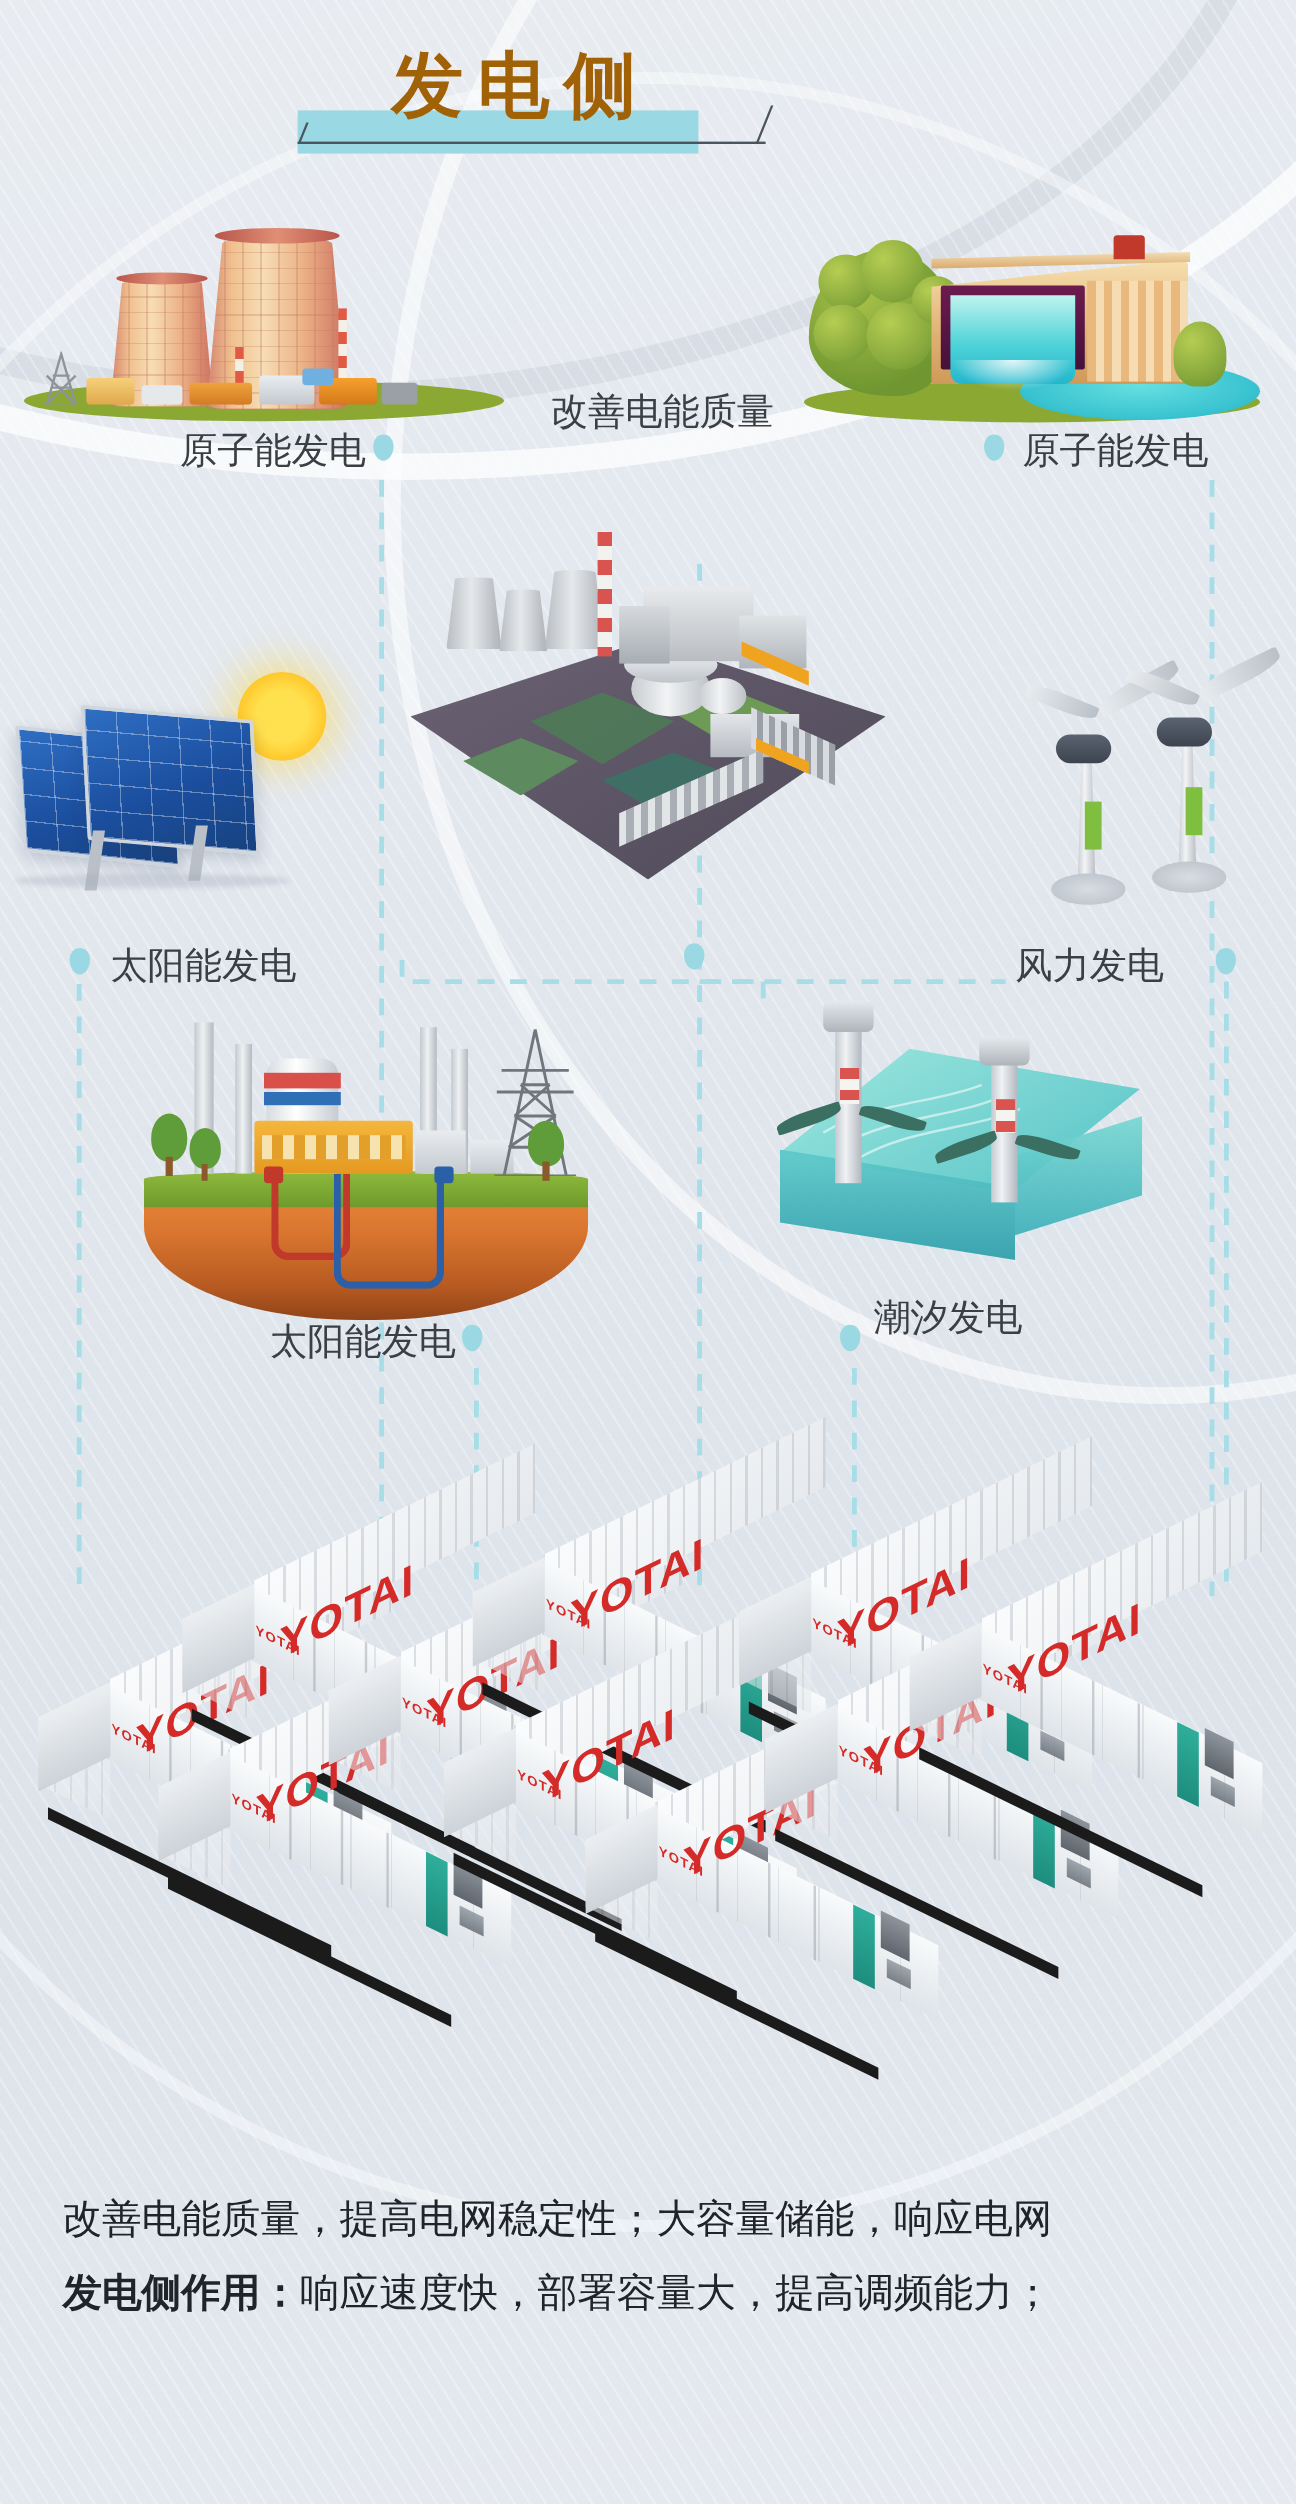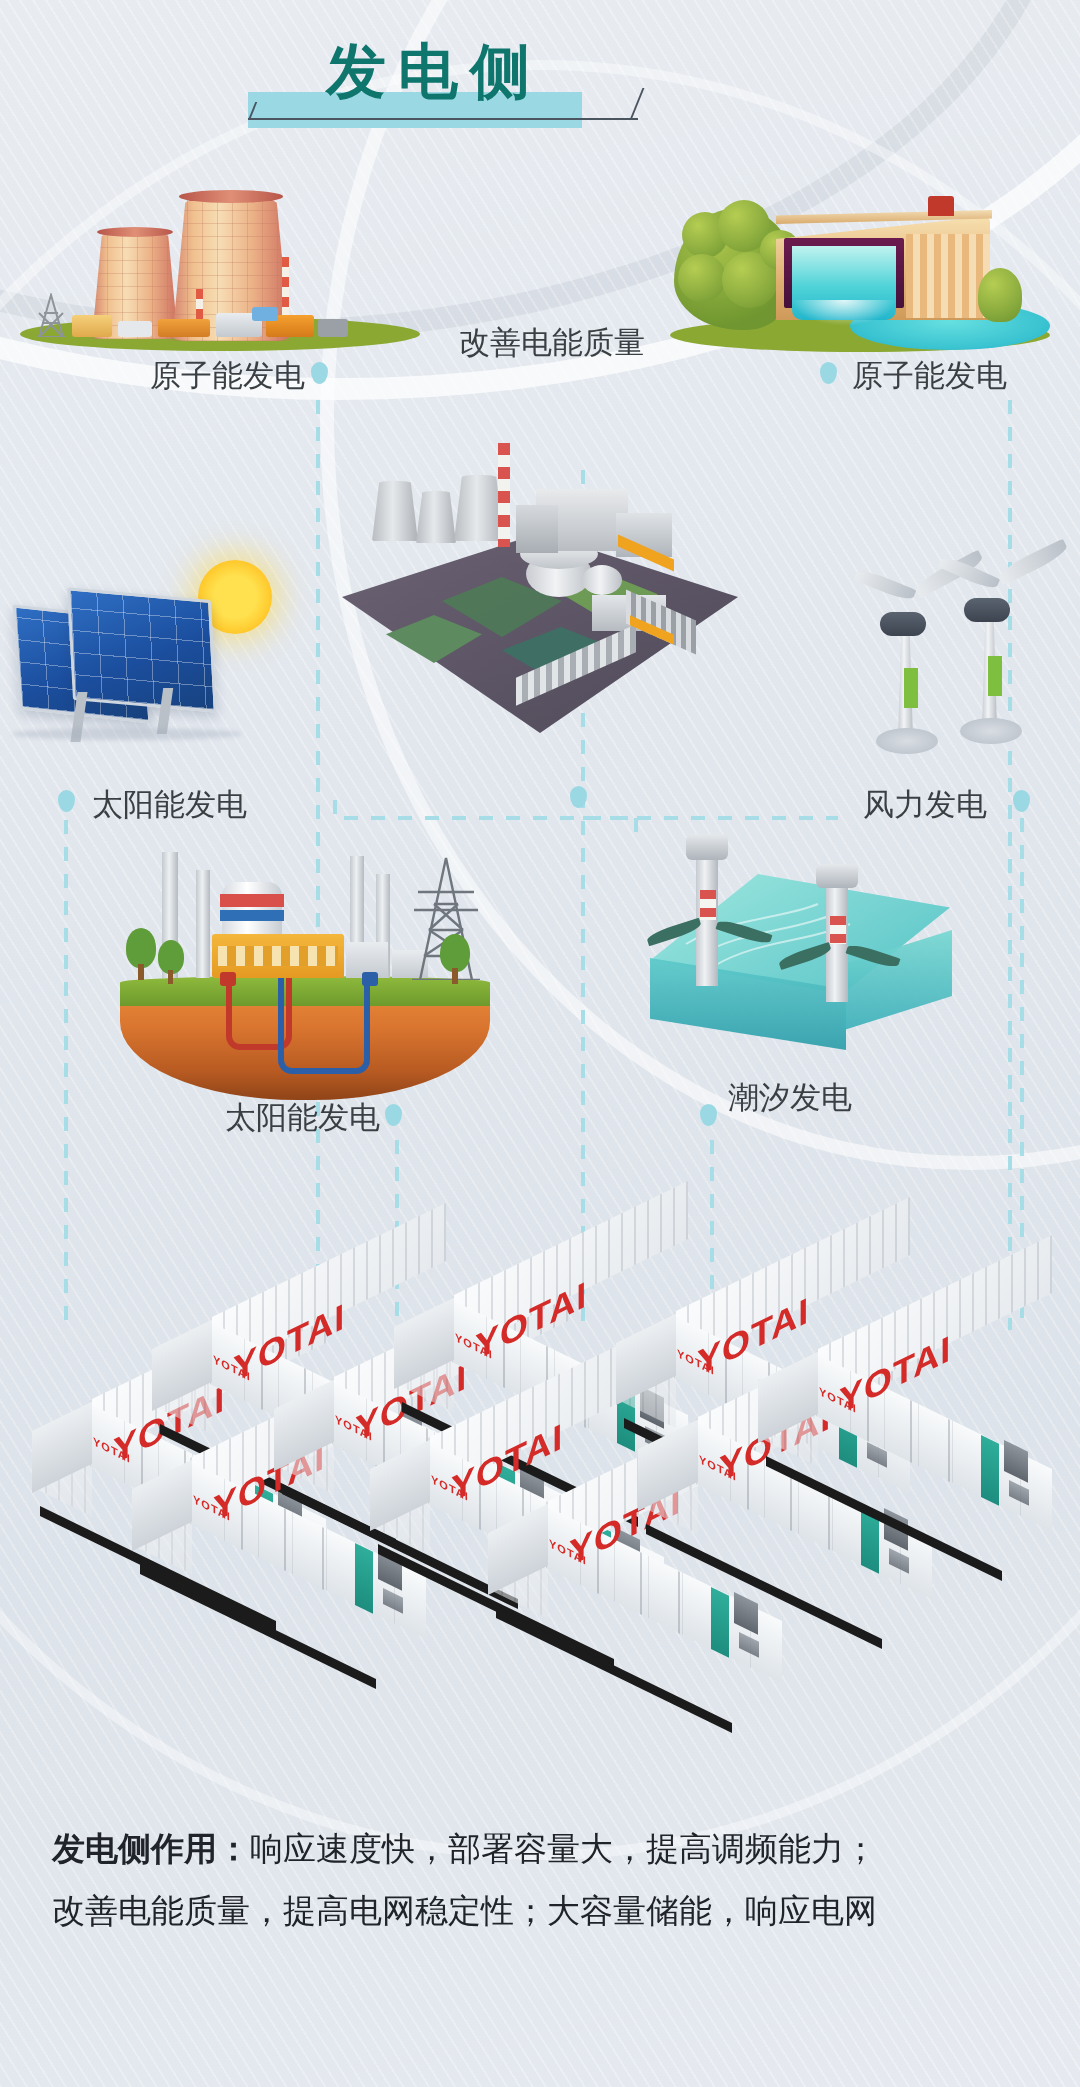--- a/index.html
+++ b/index.html
@@ -43,21 +43,21 @@
     transform:skewX(-22deg); transform-origin:bottom left;
   }
   .title-frame-right {
     position:absolute; left:600px; top:88px; width:38px; height:32px;
     border-right:2px solid #4b5560;
     transform:skewX(-22deg);
   }
   .title-text {
     position:absolute; left:0; top:40px; width:856px;
     text-align:center;
-    font-size:60px; font-weight:bold; color:#0f766e;
+    font-size:60px; font-weight:bold; color:#a16207;
     letter-spacing:12px; line-height:64px;
     text-indent:12px;
   }
 
   
   #connectors { position:absolute; inset:0; z-index:3; pointer-events:none; }
 
   
   .node-label {
     position:absolute; z-index:6;
@@ -910,29 +910,29 @@
   <div class="dot" style="left:311px;top:362px;"></div>
 
   <div class="node-label" style="left:459px;top:322px;">改善电能质量</div>
 
   <div class="node-label" style="left:852px;top:355px;">原子能发电</div>
   <div class="dot" style="left:820px;top:362px;"></div>
 
   <div class="node-label" style="left:92px;top:784px;">太阳能发电</div>
   <div class="dot" style="left:58px;top:790px;"></div>
 
-  <div class="node-label" style="left:846px;top:784px;margin-left:17px;">风力发电</div>
+  <div class="node-label" style="left:846px;top:784px;">风力发电</div>
   <div class="dot" style="left:1013px;top:790px;"></div>
   <div class="dot" style="left:570px;top:786px;"></div>
 
   <div class="node-label" style="left:225px;top:1097px;">太阳能发电</div>
   <div class="dot" style="left:385px;top:1104px;"></div>
 
   <div class="node-label" style="left:728px;top:1077px;">潮汐发电</div>
   <div class="dot" style="left:700px;top:1104px;"></div>
 </div>
 
 <div id="footer-block">
   <div class="footer-text">
+    <div>改善电能质量，提高电网稳定性；大容量储能，响应电网</div>
     <div><b>发电侧作用：</b><span>响应速度快，部署容量大，提高调频能力；</span></div>
-    <div>改善电能质量，提高电网稳定性；大容量储能，响应电网</div>
   </div>
 </div>
 
 </body></html>

